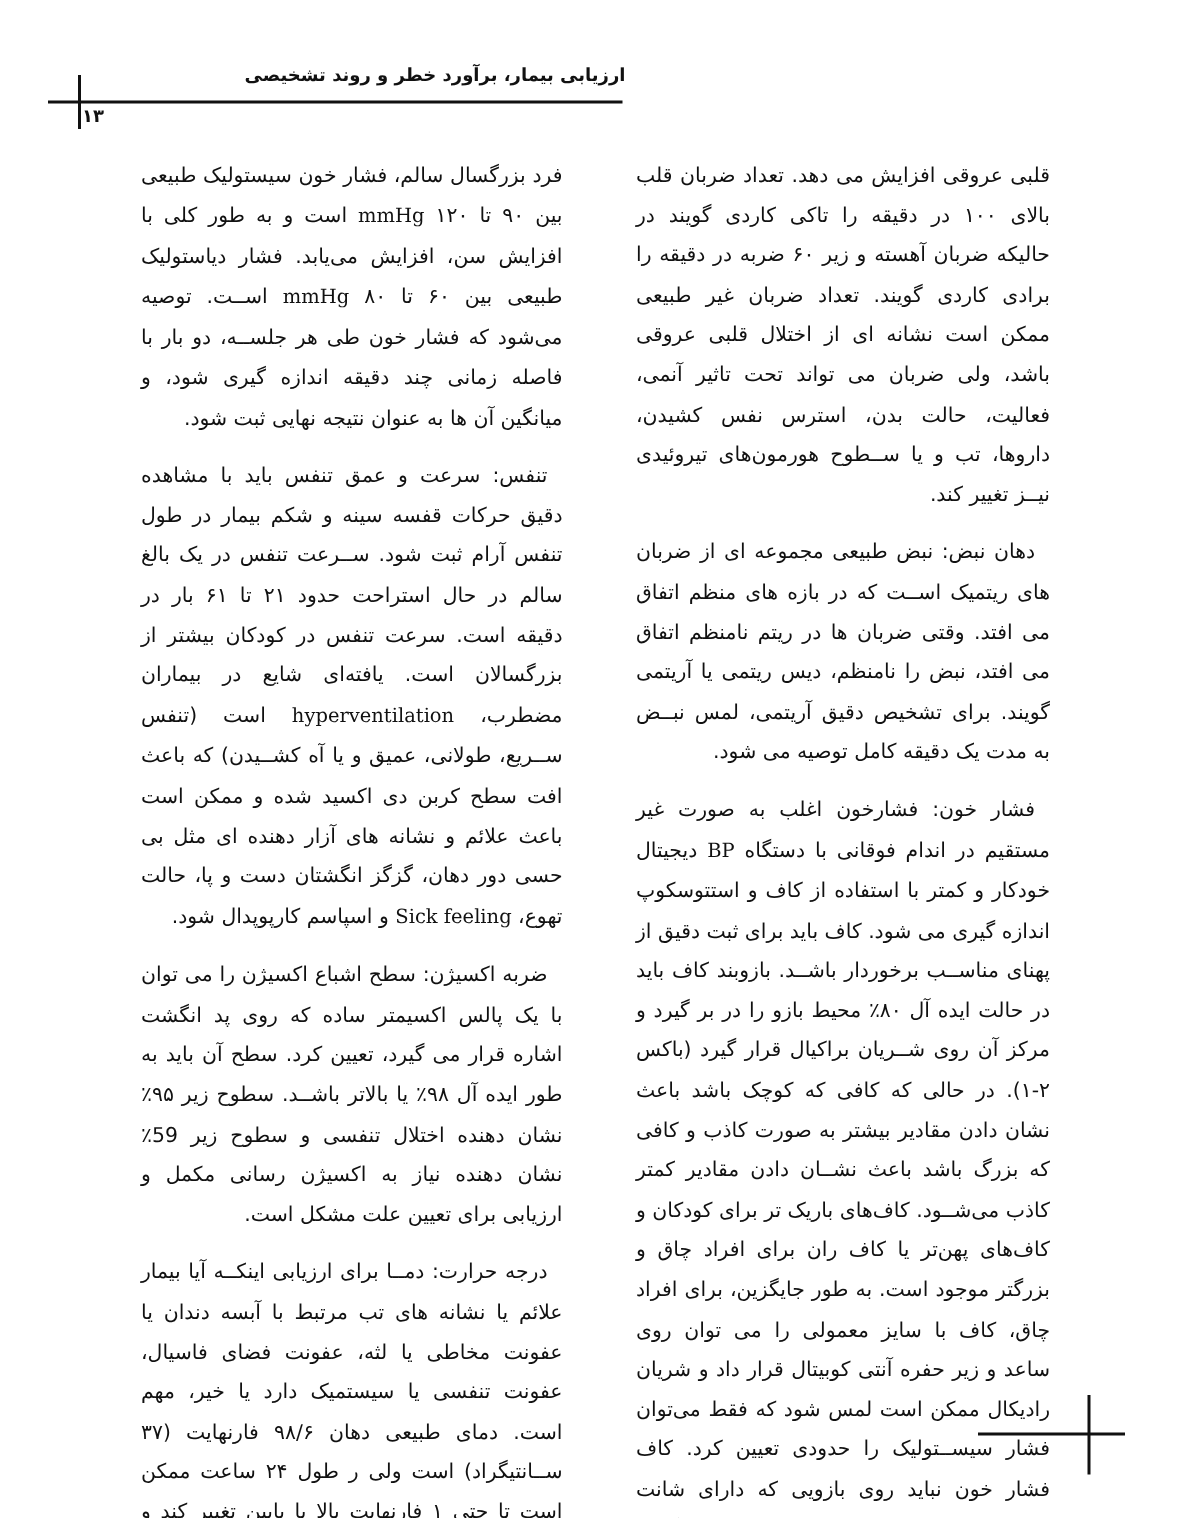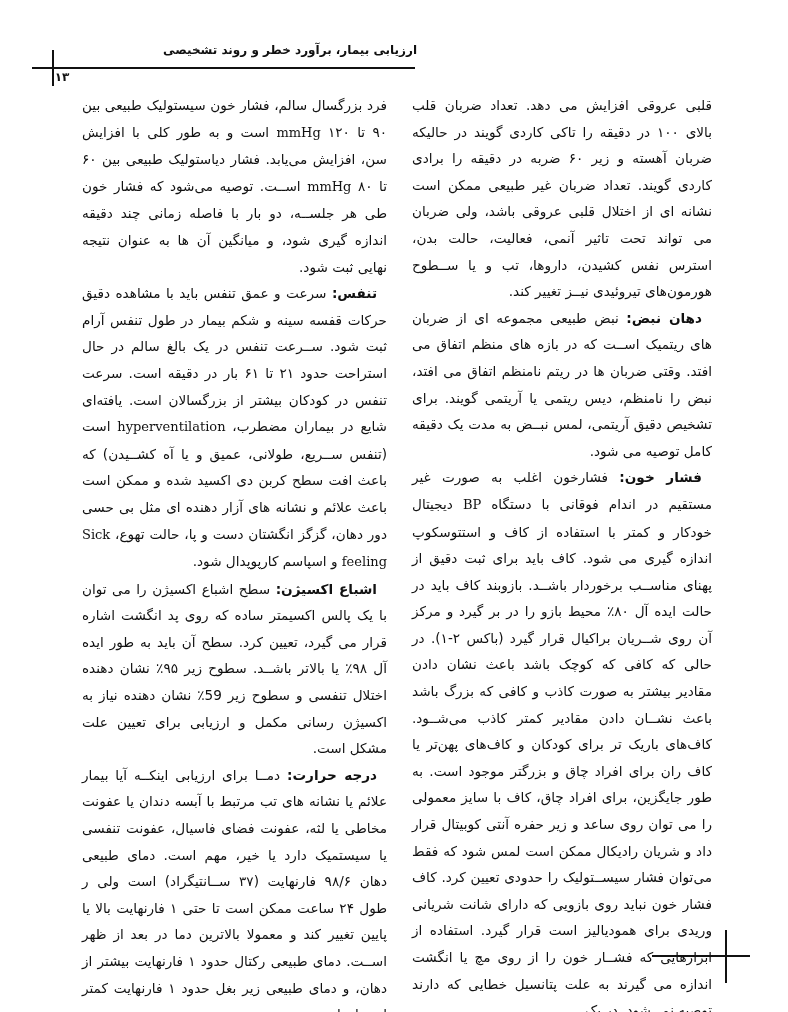--- a/index.html
+++ b/index.html
@@ -65,27 +65,27 @@
     }
     .col-right {
       left: 412px;
       width: 300px;
     }
     .col-left {
       left: 82px;
       width: 305px;
     }
     .para {
-      margin: 0;
+      margin: 12px;
     }
     .para.indent {
       text-indent: 10px;
     }
     .term {
-      font-weight: bold;
+      font-weight: normal;
     }
     .latin {
       font-family: "DejaVu Serif", serif;
       font-size: 13px;
     }
     .crop-h {
       position: absolute;
       left: 652px;
       top: 955px;
       width: 98px;
@@ -122,21 +122,21 @@
 </div>
 
 <div class="column col-left">
   <p class="para">
     <span>فرد بزرگسال سالم، فشار خون سیستولیک طبیعی بین ۹۰ تا ۱۲۰ </span><span class="latin">mmHg</span><span> است و به طور کلی با افزایش سن، افزایش می‌یابد. فشار دیاستولیک طبیعی بین ۶۰ تا ۸۰ </span><span class="latin">mmHg</span><span> اســت. توصیه می‌شود که فشار خون طی هر جلســه، دو بار با فاصله زمانی چند دقیقه اندازه گیری شود، و میانگین آن ها به عنوان نتیجه نهایی ثبت شود.</span>
   </p>
   <p class="para indent">
     <span class="term">تنفس:</span><span> سرعت و عمق تنفس باید با مشاهده دقیق حرکات قفسه سینه و شکم بیمار در طول تنفس آرام ثبت شود. ســرعت تنفس در یک بالغ سالم در حال استراحت حدود ۲۱ تا ۶۱ بار در دقیقه است. سرعت تنفس در کودکان بیشتر از بزرگسالان است. یافته‌ای شایع در بیماران مضطرب، </span><span class="latin">hyperventilation</span><span> است (تنفس ســریع، طولانی، عمیق و یا آه کشــیدن) که باعث افت سطح کربن دی اکسید شده و ممکن است باعث علائم و نشانه های آزار دهنده ای مثل بی حسی دور دهان، گزگز انگشتان دست و پا، حالت تهوع، </span><span class="latin">Sick feeling</span><span> و اسپاسم کارپوپدال شود.</span>
   </p>
   <p class="para indent">
-    <span class="term">اشباع اکسیژن:</span><span> سطح اشباع اکسیژن را می توان با یک پالس اکسیمتر ساده که روی پد انگشت اشاره قرار می گیرد، تعیین کرد. سطح آن باید به طور ایده آل ۹۸٪ یا بالاتر باشــد. سطوح زیر ۹۵٪ نشان دهنده اختلال تنفسی و سطوح زیر 59٪ نشان دهنده نیاز به اکسیژن رسانی مکمل و ارزیابی برای تعیین علت مشکل است.</span>
+    <span class="term">ضربه اکسیژن:</span><span> سطح اشباع اکسیژن را می توان با یک پالس اکسیمتر ساده که روی پد انگشت اشاره قرار می گیرد، تعیین کرد. سطح آن باید به طور ایده آل ۹۸٪ یا بالاتر باشــد. سطوح زیر ۹۵٪ نشان دهنده اختلال تنفسی و سطوح زیر 59٪ نشان دهنده نیاز به اکسیژن رسانی مکمل و ارزیابی برای تعیین علت مشکل است.</span>
   </p>
   <p class="para indent">
     <span class="term">درجه حرارت:</span><span> دمــا برای ارزیابی اینکــه آیا بیمار علائم یا نشانه های تب مرتبط با آبسه دندان یا عفونت مخاطی یا لثه، عفونت فضای فاسیال، عفونت تنفسی یا سیستمیک دارد یا خیر، مهم است. دمای طبیعی دهان ۹۸/۶ فارنهایت (۳۷ ســانتیگراد) است ولی ر طول ۲۴ ساعت ممکن است تا حتی ۱ فارنهایت بالا یا پایین تغییر کند و معمولا بالاترین دما در بعد از ظهر اســت. دمای طبیعی رکتال حدود ۱ فارنهایت بیشتر از دهان، و دمای طبیعی زیر بغل حدود ۱ فارنهایت کمتر از دهان است.</span>
   </p>
 </div>
 
 <div class="crop-h"></div>
 <div class="crop-v"></div>
 
 </body></html>

